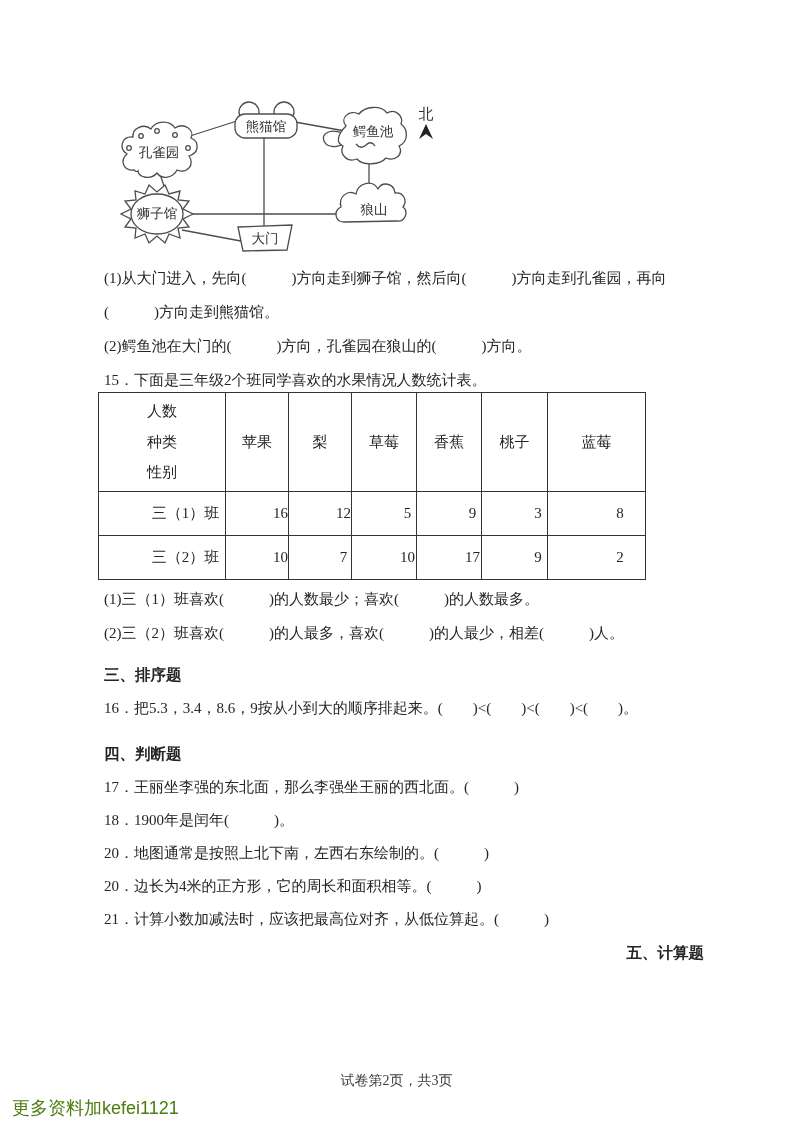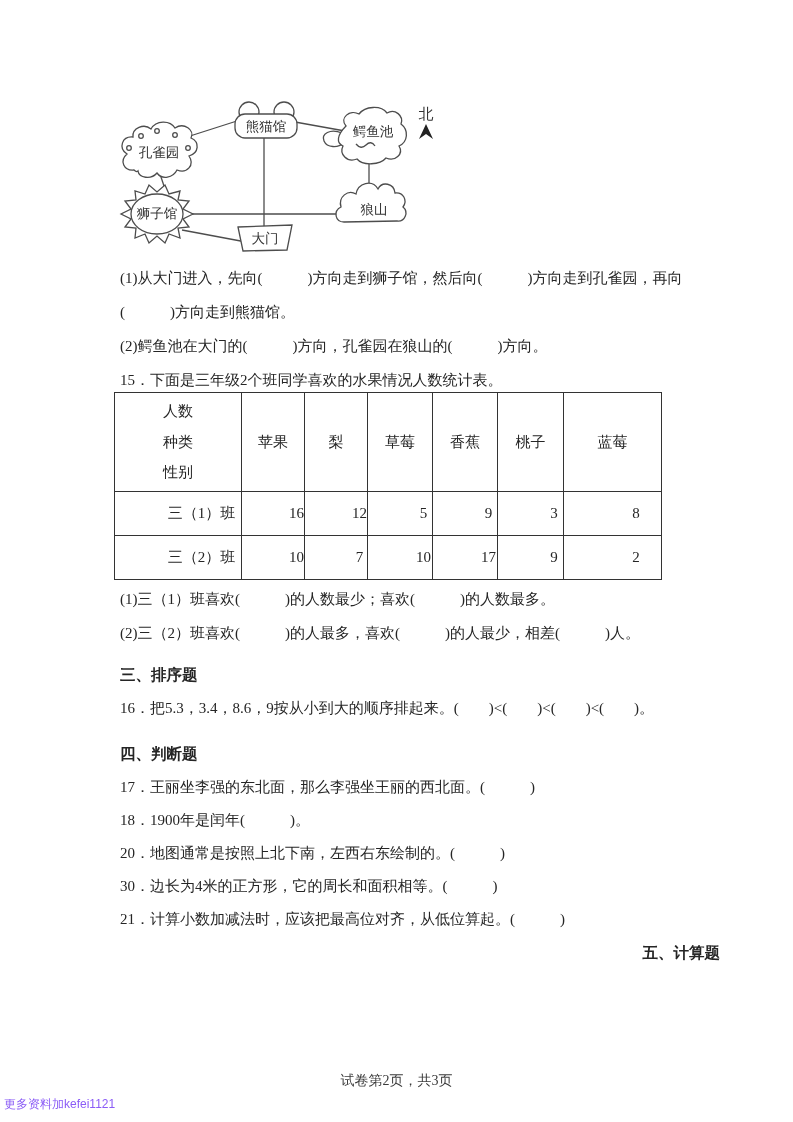--- a/index.html
+++ b/index.html
@@ -2,39 +2,39 @@
 <html><head>
 <meta charset="utf-8">
 <style>
   html,body{margin:0;padding:0;background:#ffffff;}
   .page{
     position:relative;width:793px;height:1122px;background:#fff;
     font-family:"Liberation Serif","DejaVu Serif",serif;color:#252525;
     overflow:hidden;
   }
   .map{position:absolute;left:100px;top:86px;}
-  .content{position:absolute;left:120px;top:270px;width:600px;}
+  .content{position:absolute;left:104px;top:270px;width:600px;}
   .content p{margin:0 0 17px 0;line-height:17px;font-size:15px;white-space:nowrap;}
   .content h3{margin:0 0 17px 0;line-height:17px;font-size:15.5px;font-weight:bold;white-space:nowrap;}
   p.intro{margin-bottom:3px;}
   .fruit-table{border-collapse:collapse;margin:0 18px 0 -6px;table-layout:fixed;}
   .fruit-table th,.fruit-table td{
     border:1.5px solid #333;font-weight:normal;font-size:15px;
     text-align:center;vertical-align:middle;padding:0;
   }
   .fruit-table .corner{height:98px;}
   .corner-stack{display:flex;flex-direction:column;justify-content:space-between;height:80px;padding:9px 0;}
   .fruit-table td{height:43px;padding-left:47px;}
   p.sub1{margin-top:11px;}
   h3.sec3{margin-top:24px;}
   h3.sec4{margin-top:28px;}
   .judge{margin-bottom:16px !important;}
   h3.sec5{margin-top:12px;text-align:right;}
   .footer{position:absolute;top:1072px;left:0;width:100%;text-align:center;font-size:14px;color:#3a3a3a;}
-  .watermark{position:absolute;top:1096px;left:4px;font-size:12px;color:#8b5cf6;font-family:"Liberation Sans","DejaVu Sans",sans-serif;}
+  .watermark{position:absolute;top:1096px;left:12px;font-size:18px;color:#4d7c0f;font-family:"Liberation Sans","DejaVu Sans",sans-serif;}
   svg text{font-family:"Liberation Serif","DejaVu Serif",serif;}
 </style>
 </head>
 <body>
 
 <div class="page">
 
   <svg class="map" width="360" height="180" viewBox="0 0 360 180">
 
     <g stroke="#4d4d4d" stroke-width="1.3" fill="none">
@@ -154,21 +154,21 @@
     <p class="sub1">(1)三（1）班喜欢(　　　)的人数最少；喜欢(　　　)的人数最多。</p>
     <p>(2)三（2）班喜欢(　　　)的人最多，喜欢(　　　)的人最少，相差(　　　)人。</p>
 
     <h3 class="sec3">三、排序题</h3>
     <p>16．把5.3，3.4，8.6，9按从小到大的顺序排起来。(　　)&lt;(　　)&lt;(　　)&lt;(　　)。</p>
 
     <h3 class="sec4">四、判断题</h3>
     <p class="judge">17．王丽坐李强的东北面，那么李强坐王丽的西北面。(　　　)</p>
     <p class="judge">18．1900年是闰年(　　　)。</p>
     <p class="judge">20．地图通常是按照上北下南，左西右东绘制的。(　　　)</p>
-    <p class="judge">30．边长为4米的正方形，它的周长和面积相等。(　　　)</p>
+    <p class="judge">20．边长为4米的正方形，它的周长和面积相等。(　　　)</p>
     <p class="judge">21．计算小数加减法时，应该把最高位对齐，从低位算起。(　　　)</p>
 
     <h3 class="sec5">五、计算题</h3>
   </div>
 
   <div class="footer">试卷第2页，共3页</div>
   <div class="watermark">更多资料加kefei1121</div>
 </div>
 
 </body></html>

